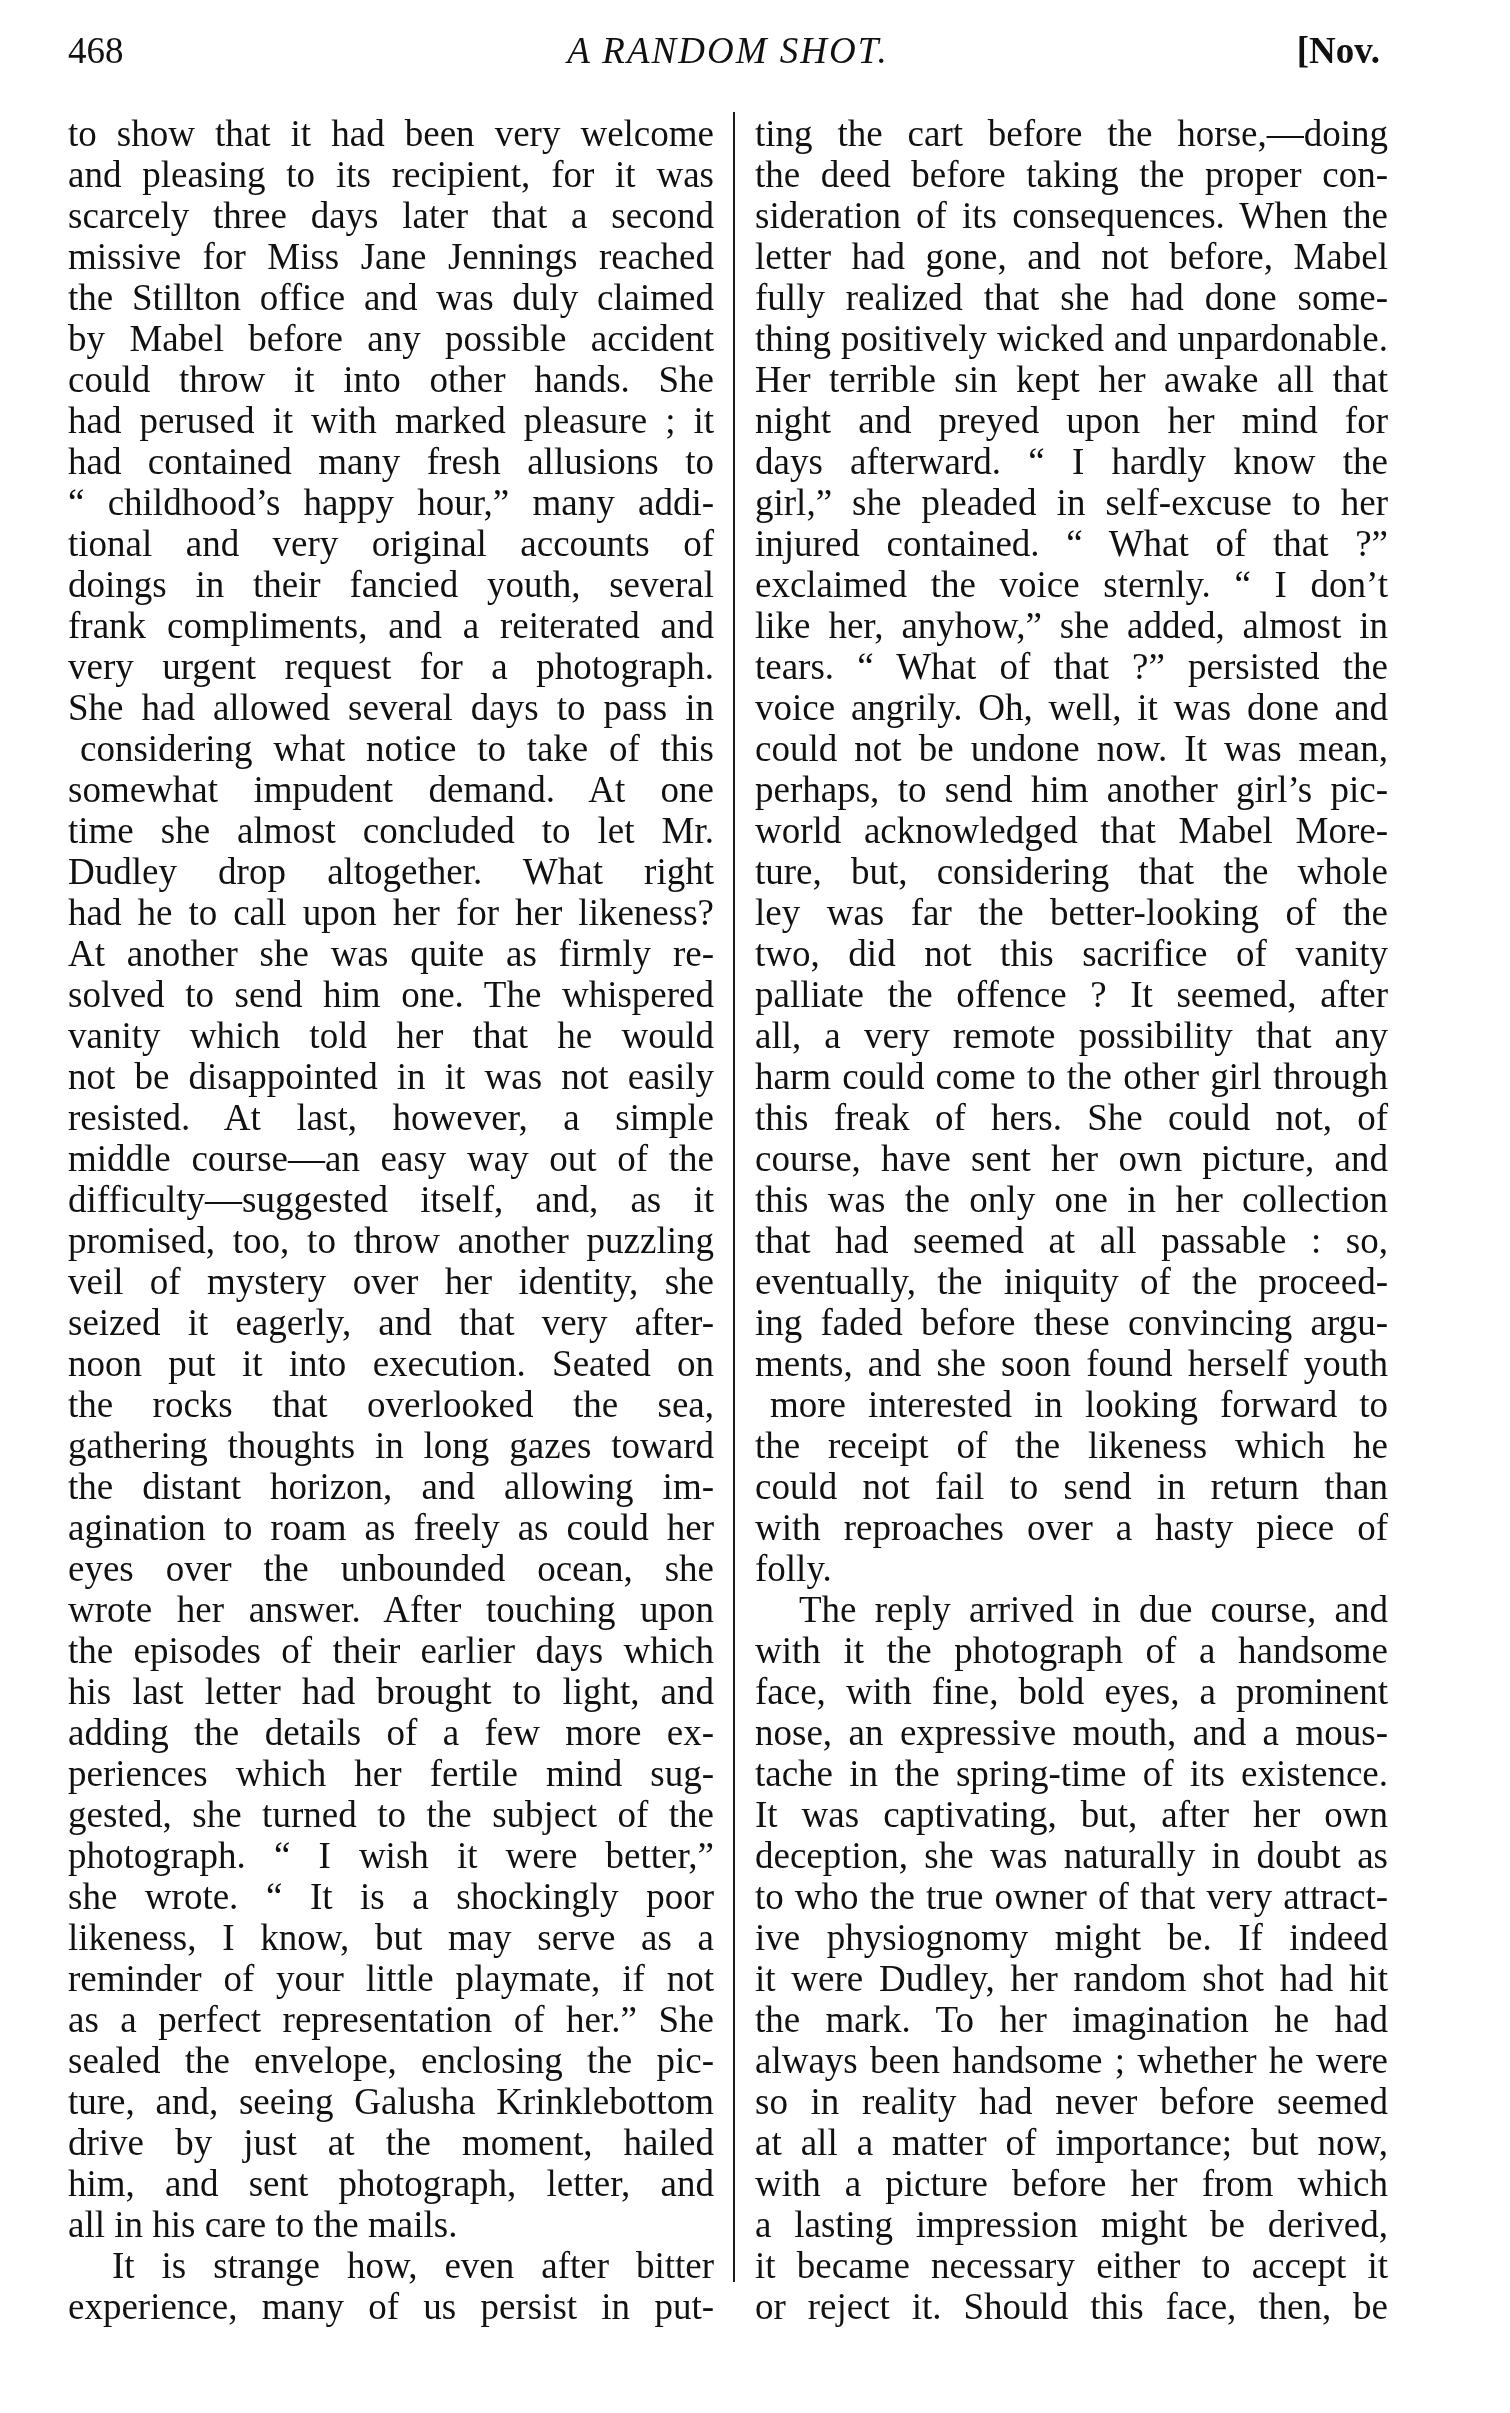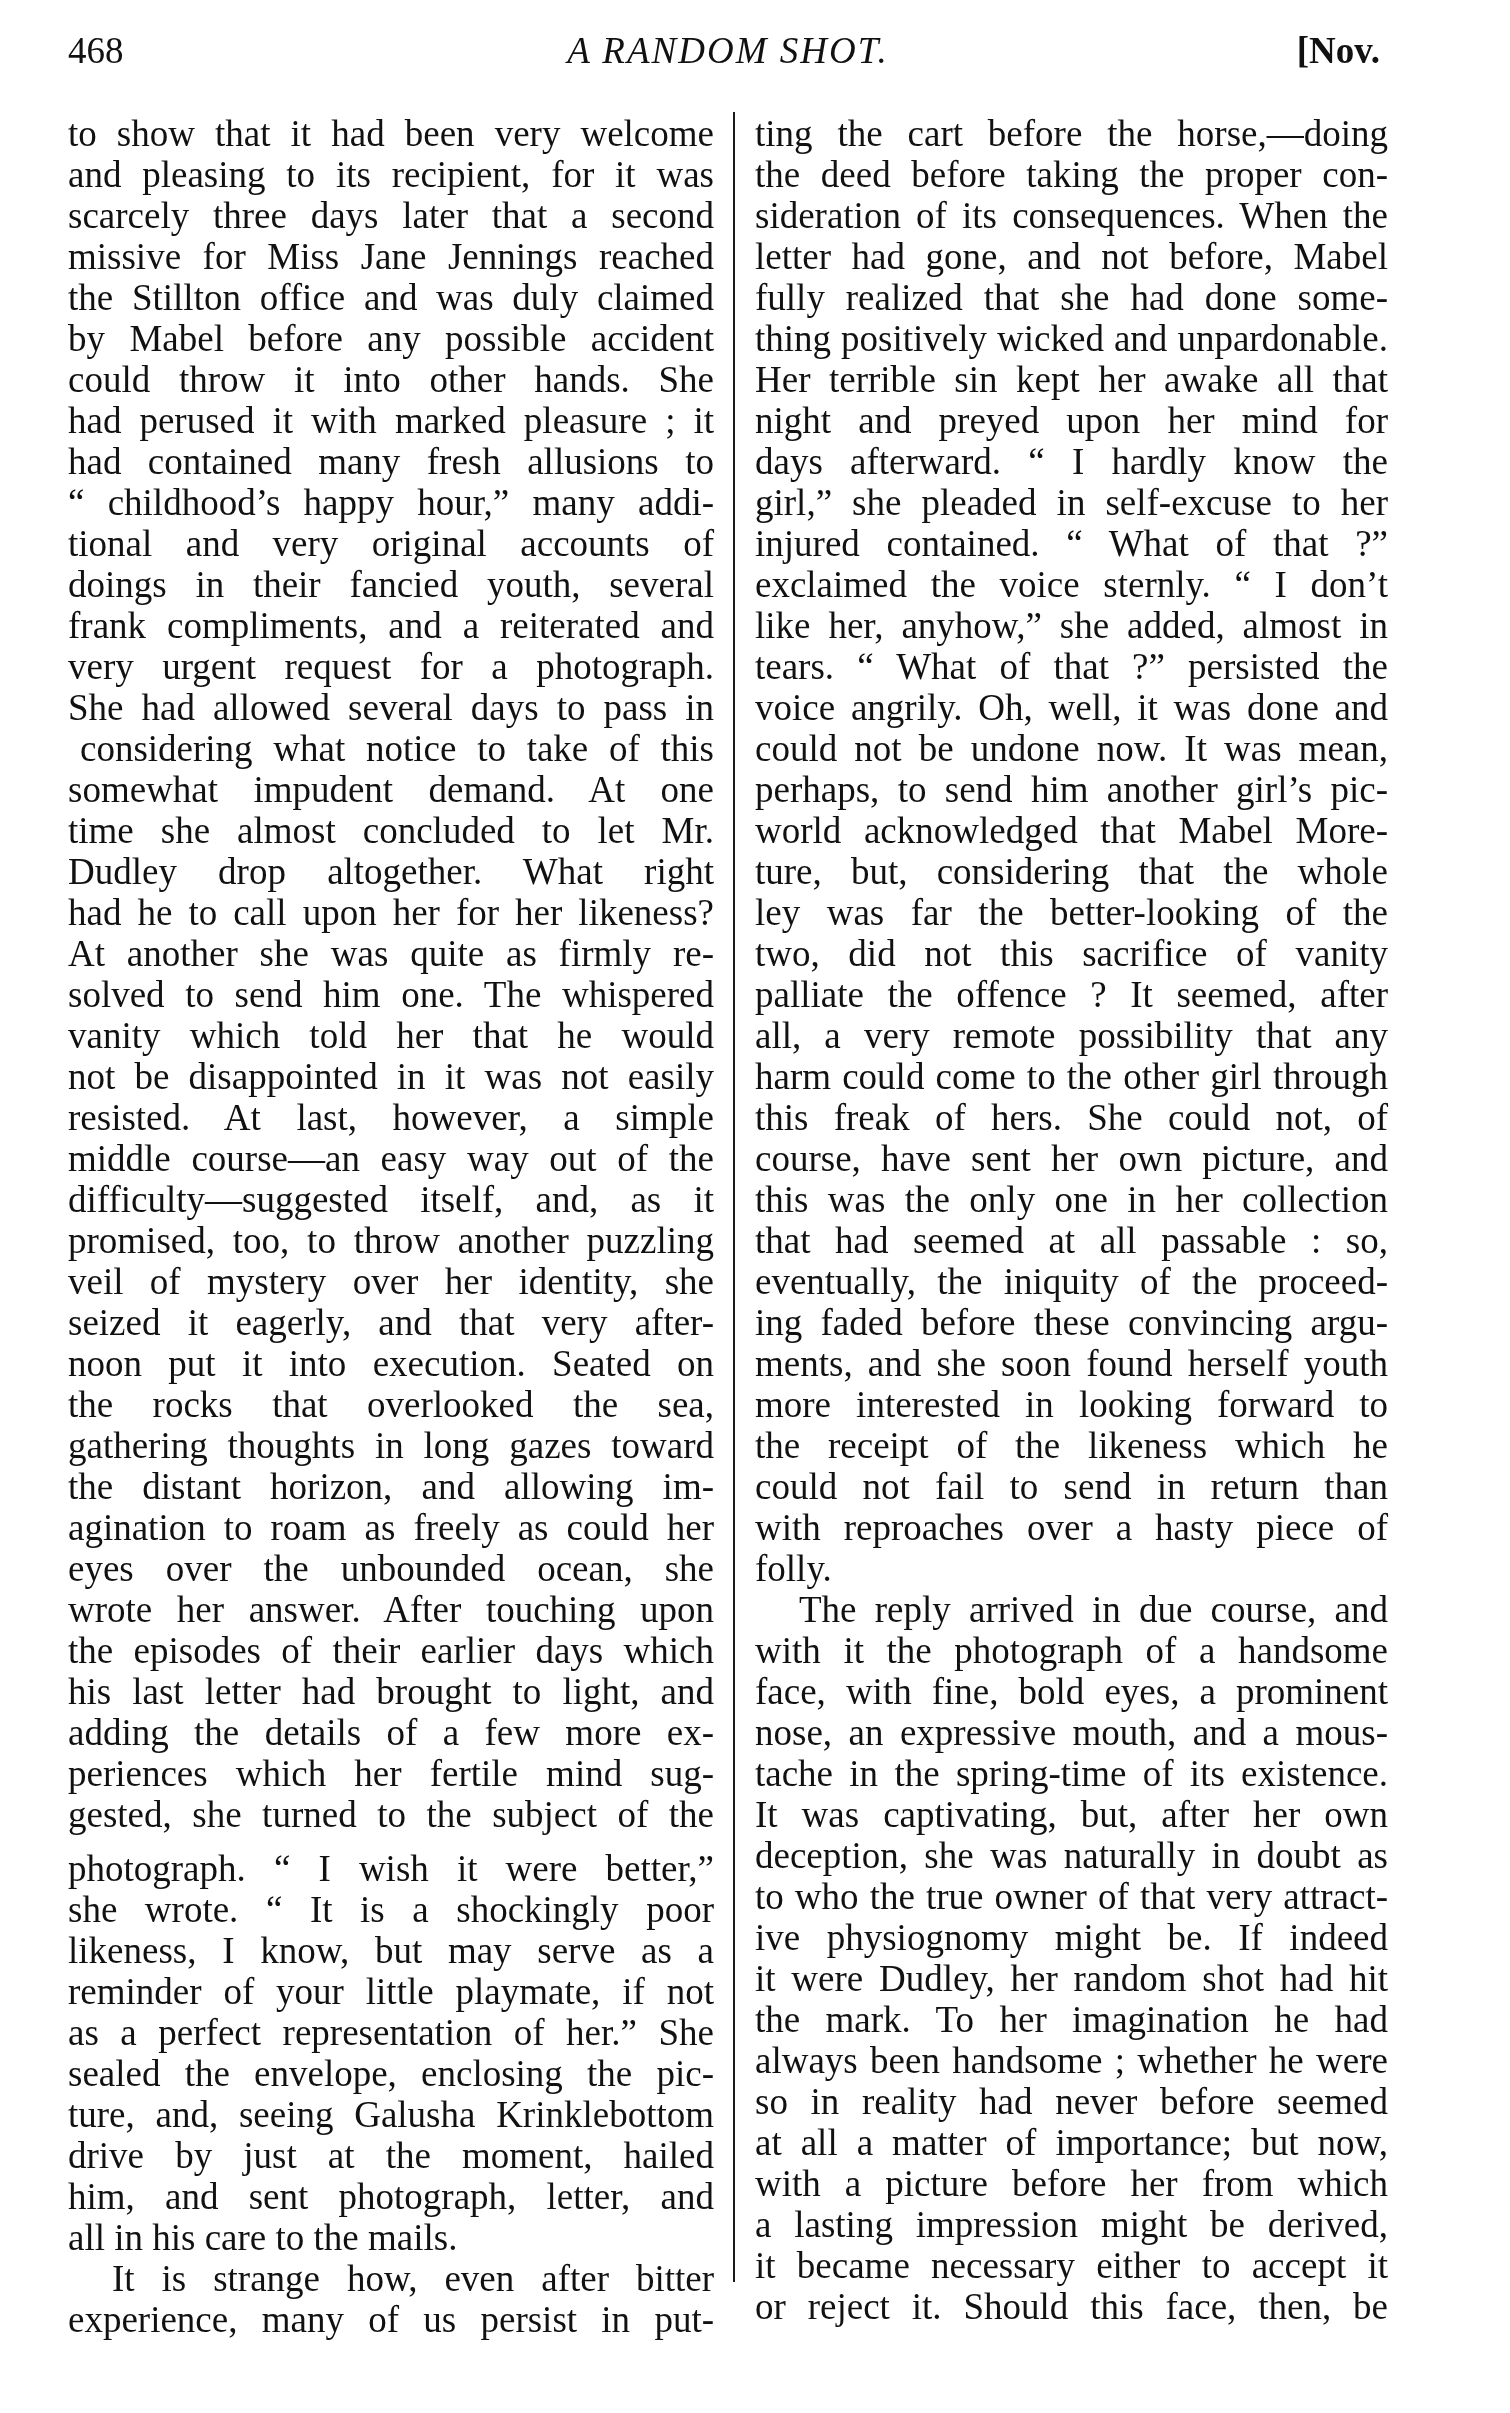--- a/index.html
+++ b/index.html
@@ -66,21 +66,21 @@
     <div class="line" style="white-space: nowrap;">gathering thoughts in long gazes toward</div>
     <div class="line" style="white-space: nowrap;">the distant horizon, and allowing im-</div>
     <div class="line" style="white-space: nowrap;">agination to roam as freely as could her</div>
     <div class="line" style="white-space: nowrap;">eyes over the unbounded ocean, she</div>
     <div class="line" style="white-space: nowrap;">wrote her answer. After touching upon</div>
     <div class="line" style="white-space: nowrap;">the episodes of their earlier days which</div>
     <div class="line" style="white-space: nowrap;">his last letter had brought to light, and</div>
     <div class="line" style="white-space: nowrap;">adding the details of a few more ex-</div>
     <div class="line" style="white-space: nowrap;">periences which her fertile mind sug-</div>
     <div class="line" style="white-space: nowrap;">gested, she turned to the subject of the</div>
-    <div class="line" style="white-space: nowrap; margin-top: 13px;">photograph. “ I wish it were better,”</div>
+    <div class="line" style="white-space: nowrap;">photograph. “ I wish it were better,”</div>
     <div class="line" style="white-space: nowrap;">she wrote. “ It is a shockingly poor</div>
     <div class="line" style="white-space: nowrap;">likeness, I know, but may serve as a</div>
     <div class="line" style="white-space: nowrap;">reminder of your little playmate, if not</div>
     <div class="line" style="white-space: nowrap;">as a perfect representation of her.” She</div>
     <div class="line" style="white-space: nowrap;">sealed the envelope, enclosing the pic-</div>
     <div class="line" style="white-space: nowrap;">ture, and, seeing Galusha Krinklebottom</div>
     <div class="line" style="white-space: nowrap;">drive by just at the moment, hailed</div>
     <div class="line" style="white-space: nowrap;">him, and sent photograph, letter, and</div>
     <div class="line last" style="white-space: nowrap;">all in his care to the mails.</div>
     <div class="line indent" style="white-space: nowrap;">It is strange how, even after bitter</div>
@@ -112,21 +112,21 @@
     <div class="line" style="white-space: nowrap;">palliate the offence ? It seemed, after</div>
     <div class="line" style="white-space: nowrap;">all, a very remote possibility that any</div>
     <div class="line" style="white-space: nowrap;">harm could come to the other girl through</div>
     <div class="line" style="white-space: nowrap;">this freak of hers. She could not, of</div>
     <div class="line" style="white-space: nowrap;">course, have sent her own picture, and</div>
     <div class="line" style="white-space: nowrap;">this was the only one in her collection</div>
     <div class="line" style="white-space: nowrap;">that had seemed at all passable : so,</div>
     <div class="line" style="white-space: nowrap;">eventually, the iniquity of the proceed-</div>
     <div class="line" style="white-space: nowrap;">ing faded before these convincing argu-</div>
     <div class="line" style="white-space: nowrap;">ments, and she soon found herself youth</div>
-    <div class="line" style="white-space: nowrap;">more interested in looking forward to</div>
+    <div class="line" style="white-space: nowrap; margin-left: 15px;">more interested in looking forward to</div>
     <div class="line" style="white-space: nowrap;">the receipt of the likeness which he</div>
     <div class="line" style="white-space: nowrap;">could not fail to send in return than</div>
     <div class="line" style="white-space: nowrap;">with reproaches over a hasty piece of</div>
     <div class="line last" style="white-space: nowrap;">folly.</div>
     <div class="line indent" style="white-space: nowrap;">The reply arrived in due course, and</div>
     <div class="line" style="white-space: nowrap;">with it the photograph of a handsome</div>
     <div class="line" style="white-space: nowrap;">face, with fine, bold eyes, a prominent</div>
     <div class="line" style="white-space: nowrap;">nose, an expressive mouth, and a mous-</div>
     <div class="line" style="white-space: nowrap;">tache in the spring-time of its existence.</div>
     <div class="line" style="white-space: nowrap;">It was captivating, but, after her own</div>

